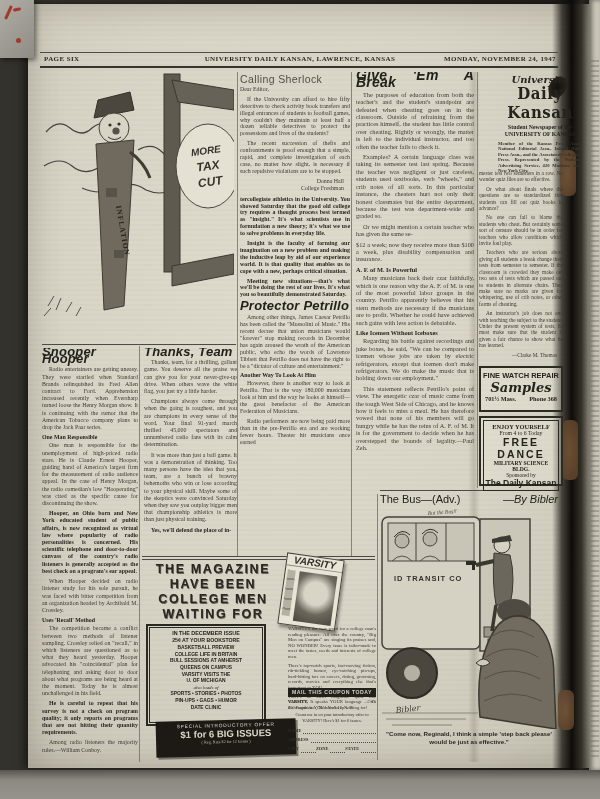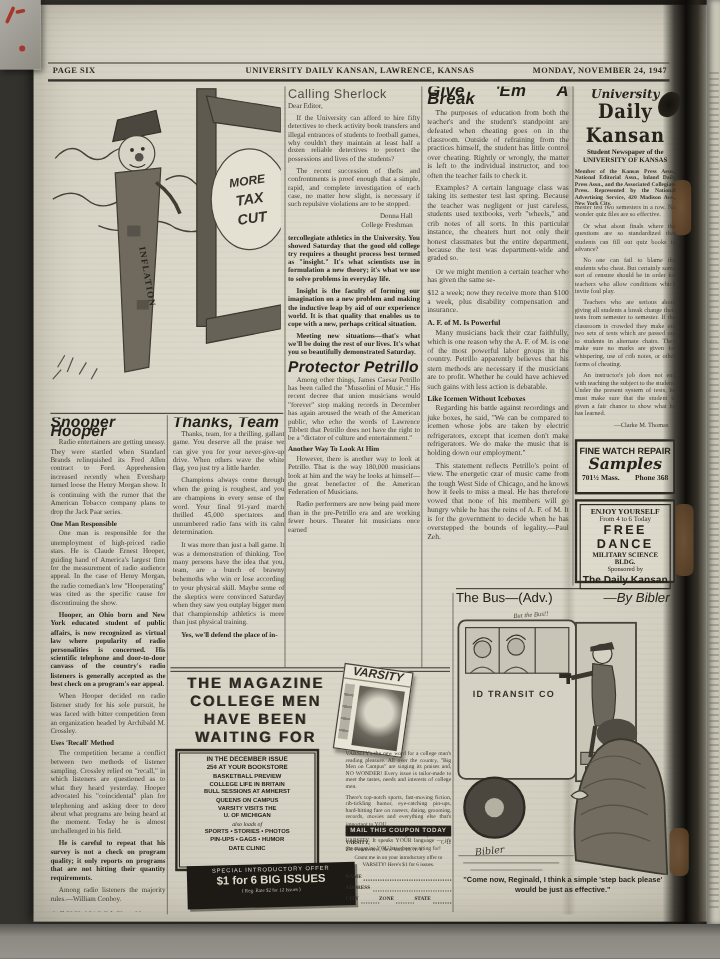--- a/index.html
+++ b/index.html
@@ -206,21 +206,21 @@
   <p>Examples? A certain language class was taking its semester test last spring. Because the teacher was negligent or just careless, students used textbooks, verb "wheels," and crib notes of all sorts. In this particular instance, the cheaters hurt not only their honest classmates but the entire department, because the test was department-wide and graded so.</p>
   <p>Or we might mention a certain teacher who has given the same se-</p>
   <p style="text-indent:0;">$12 a week; now they receive more than $100 a week, plus disability compensation and insurance.</p>
   <p class="subhead">A. F. of M. Is Powerful</p>
   <p>Many musicians back their czar faithfully, which is one reason why the A. F. of M. is one of the most powerful labor groups in the country. Petrillo apparently believes that his stern methods are necessary if the musicians are to profit. Whether he could have achieved such gains with less action is debatable.</p>
   <p class="subhead">Like Icemen Without Iceboxes</p>
   <p>Regarding his battle against recordings and juke boxes, he said, "We can be compared to icemen whose jobs are taken by electric refrigerators, except that icemen don't make refrigerators. We do make the music that is holding down our employment."</p>
   <p>This statement reflects Petrillo's point of view. The energetic czar of music came from the tough West Side of Chicago, and he knows how it feels to miss a meal. He has therefore vowed that none of his members will go hungry while he has the reins of A. F. of M. It is for the government to decide when he has overstepped the bounds of legality.—Paul Zeh.</p>
 </div>
 
-<div class="abs" id="masthead" style="left:479px;top:74px;width:84px;">
+<div class="abs" id="masthead" style="left:498px;top:74px;width:84px;">
   <div class="script" style="font-size:10px;">University</div>
   <div id="mast-title">Daily Kansan</div>
   <div class="mast-small" style="margin-top:3px;">Student Newspaper of the</div>
   <div class="mast-small">UNIVERSITY OF KANSAS</div>
   <div class="mast-member">Member of the Kansas Press Assn., National Editorial Assn., Inland Daily Press Assn., and the Associated Collegiate Press. Represented by the National Advertising Service, 420 Madison Ave., New York City.</div>
 </div>
 
 <div class="abs col fzE" style="left:479px;top:170px;width:84px;height:192px;">
   <p style="text-indent:0;">mester test two semesters in a row. No wonder quiz files are so effective.</p>
   <p>Or what about finals where the questions are so standardized that students can fill out quiz books in advance?</p>
@@ -291,22 +291,22 @@
     <path d="M2,206 h96 M6,212 h80 M12,218 h60" stroke="#8a8679"></path>
     <text x="48" y="8" font-size="5.5" font-style="italic" fill="#45423a" transform="rotate(-4 48 8)">But the Bus!!</text>
     <text x="16" y="206" font-size="8" font-style="italic" font-family="DejaVu Serif,serif" fill="#3b382f" transform="rotate(-6 16 206)">Bibler</text>
   </svg>
 </div>
 <div class="abs caption" style="left:386px;top:730px;width:166px;">"Come now, Reginald, I think a simple 'step back please' would be just as effective."</div>
 
 <div class="abs" style="left:142px;top:562px;width:234px;height:200px;">
   <div class="abs disp" style="left:2px;top:0;width:138px;">
     <div>THE MAGAZINE</div>
+    <div>HAVE BEEN</div>
     <div>COLLEGE MEN</div>
-    <div>HAVE BEEN</div>
     <div>WAITING FOR</div>
   </div>
   <div class="abs" style="left:140px;top:-6px;width:56px;height:70px;transform:rotate(8deg);background:#e9e5d6;border:1px solid #45423a;box-shadow:2px 3px 3px rgba(40,36,28,.45);">
     <div style="text-align:center;font-family:'Liberation Sans',sans-serif;font-weight:bold;font-style:italic;font-size:10px;color:#33302a;border-bottom:1px solid #8a8679;">VARSITY</div>
     <div style="position:absolute;left:2px;top:16px;width:8px;height:46px;background:repeating-linear-gradient(180deg,#b5b1a2 0 8px,#8a8679 8px 10px);"></div>
     <div style="position:absolute;left:14px;top:16px;width:38px;height:50px;background:radial-gradient(circle at 50% 40%,#d9d5c6 0 32%,#6b675c 60%,#4b473f 100%);"></div>
   </div>
   <div class="abs" id="issuebox" style="left:4px;top:62px;width:112px;height:90px;">
     <div class="issue-line" style="font-size:5.4px;">IN THE DECEMBER ISSUE</div>
     <div class="issue-line" style="font-size:5.2px;margin-bottom:2px;">25¢ AT YOUR BOOKSTORE</div>

